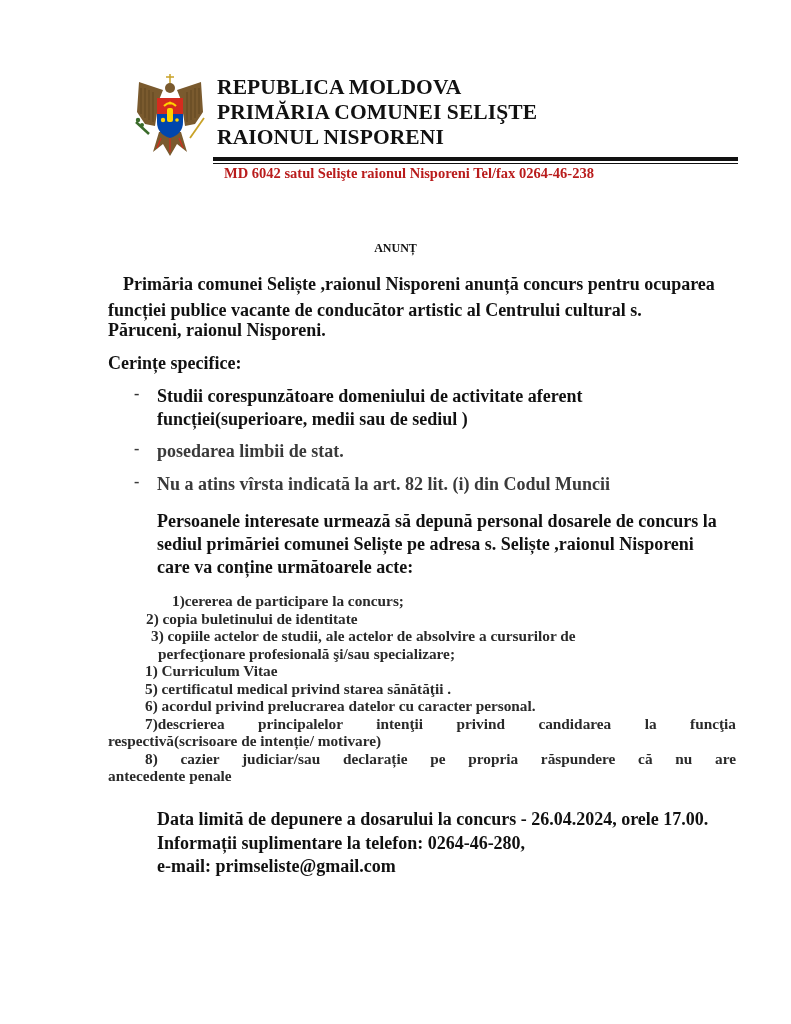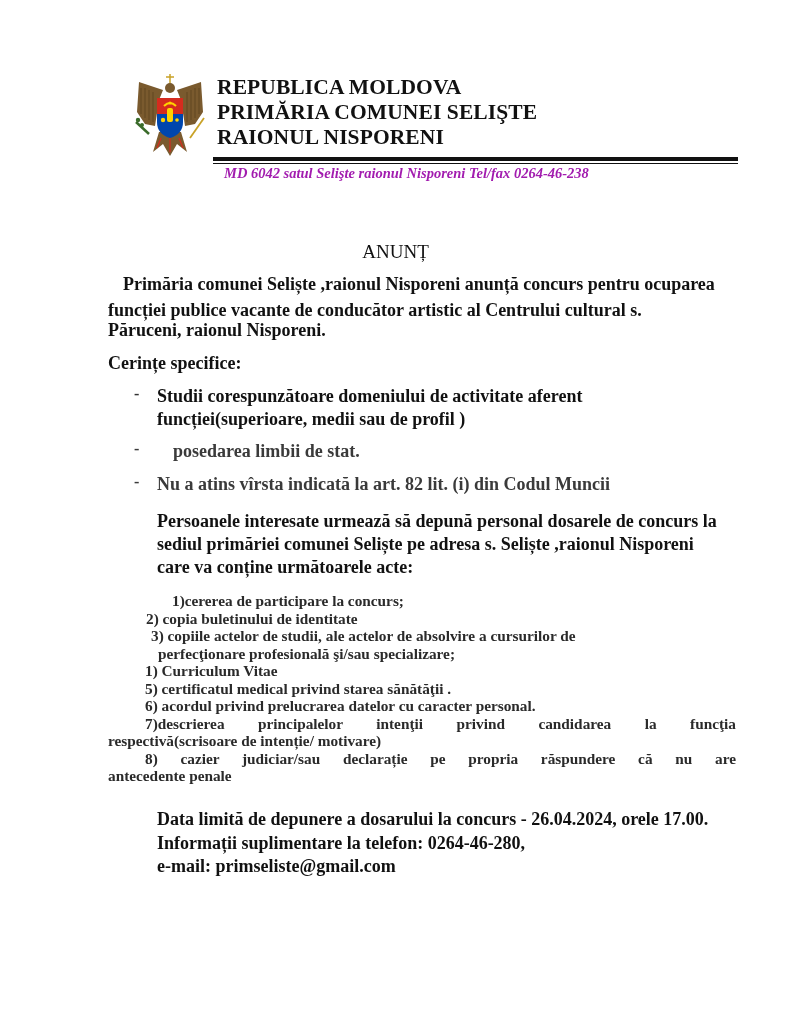--- a/index.html
+++ b/index.html
@@ -4,24 +4,24 @@
   <style>
     html, body { margin: 0; padding: 0; background: #ffffff; }
     body { width: 791px; height: 1024px; position: relative; overflow: hidden; color: #111111; font-family: "Liberation Serif", serif; }
     .abs { position: absolute; white-space: nowrap; }
 
     
     .coat { position: absolute; left: 133px; top: 72px; width: 74px; height: 86px; }
     .h-title { font-weight: bold; font-size: 21.5px; line-height: 26px; color: #111; letter-spacing: 0.1px; }
     .rule-thick { position: absolute; left: 213px; top: 157px; width: 525px; height: 4px; background: #111; }
     .rule-thin { position: absolute; left: 213px; top: 162.5px; width: 525px; height: 1.5px; background: #111; }
-    .address { font-style: italic; font-weight: bold; font-size: 14.5px; color: #a21caf; }
+    .address { font-weight: bold; font-size: 14.5px; color: #b91c1c; }
 
     
-    .heading { font-weight: normal; font-size: 19px; }
+    .heading { font-weight: bold; font-size: 12px; }
     .p { font-weight: bold; font-size: 18px; line-height: 23px; color: #111; }
     .dash { font-weight: bold; font-size: 16px; color: #333; }
     .gray { color: #3a3a3a; }
     .list { font-weight: bold; font-size: 15.3px; line-height: 17.7px; color: #2a2a2a; }
     .justify { text-align: justify; text-align-last: justify; white-space: normal; }
   </style>
 </head>
 <body>
 
 <div class="coat">
@@ -68,24 +68,24 @@
 <div class="abs heading" style="left:0; width:791px; text-align:center; top:241px;">ANUNȚ</div>
 
 <div class="abs p" style="left:123px; top:273px;">Primăria comunei Seliște ,raionul Nisporeni anunță   concurs pentru ocuparea</div>
 <div class="abs p" style="left:108px; top:299px;">funcției  publice vacante  de conducător artistic  al Centrului  cultural s.</div>
 <div class="abs p" style="left:108px; top:319px;">Păruceni, raionul Nisporeni.</div>
 
 <div class="abs p" style="left:108px; top:352px;">Cerințe specifice:</div>
 
 <div class="abs dash" style="left:134px; top:385px;">-</div>
 <div class="abs p" style="left:157px; top:385px;">Studii corespunzătoare  domeniului de activitate aferent</div>
-<div class="abs p" style="left:157px; top:408px;">funcției(superioare, medii  sau de profil )</div>
+<div class="abs p" style="left:157px; top:408px;">funcției(superioare, medii  sau de sediul )</div>
 
 <div class="abs dash gray" style="left:134px; top:440px;">-</div>
-<div class="abs p gray" style="left:157px; top:440px;margin-left:16px;"> posedarea limbii de stat.</div>
+<div class="abs p gray" style="left:157px; top:440px;"> posedarea limbii de stat.</div>
 
 <div class="abs dash gray" style="left:134px; top:473px;">-</div>
 <div class="abs p gray" style="left:157px; top:473px;">Nu a atins vîrsta indicată la art. 82 lit. (i) din Codul Muncii</div>
 
 <div class="abs p" style="left:157px; top:510px;">Persoanele interesate  urmează să depună  personal dosarele de concurs  la</div>
 <div class="abs p" style="left:157px; top:533px;">sediul primăriei comunei Seliște pe adresa s. Seliște ,raionul Nisporeni</div>
 <div class="abs p" style="left:157px; top:556px;">care va conține următoarele acte:</div>
 
 <div class="abs list" style="left:172px; top:592px;">1)cererea  de participare la concurs;</div>
 <div class="abs list" style="left:146px; top:610px;">2) copia buletinului de identitate</div>

